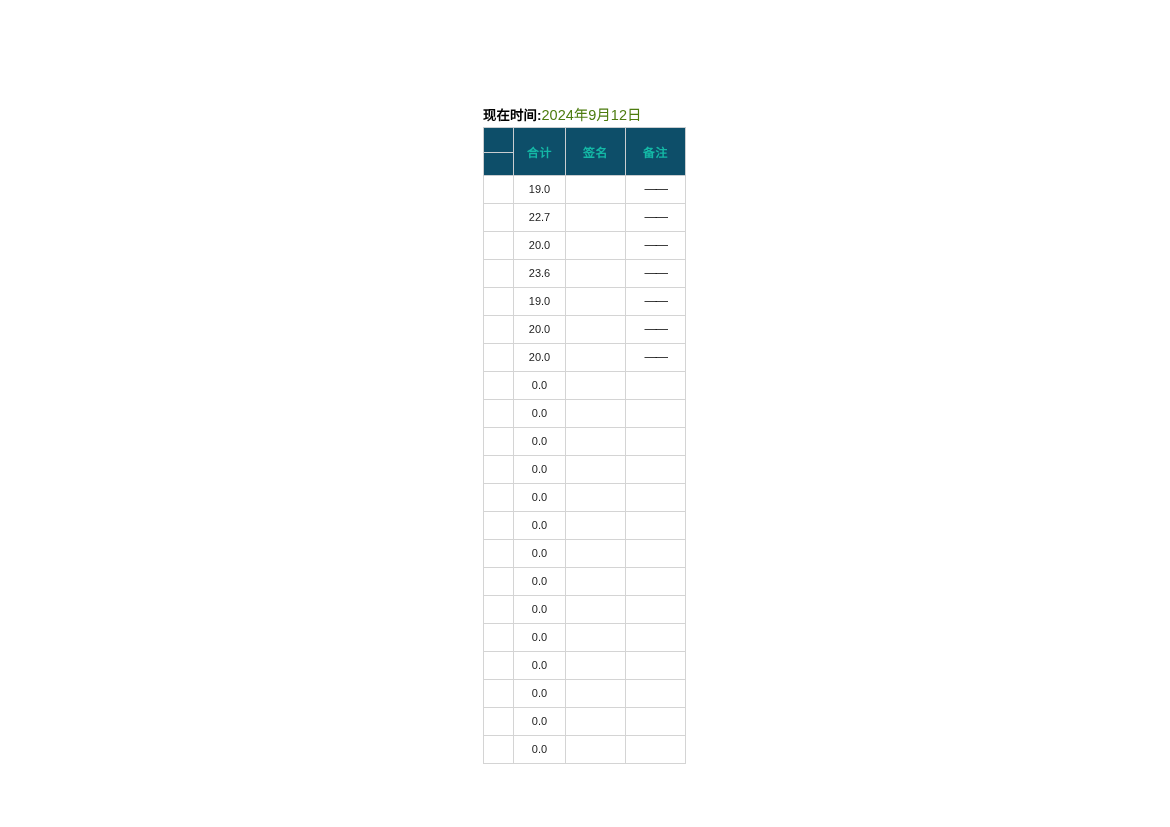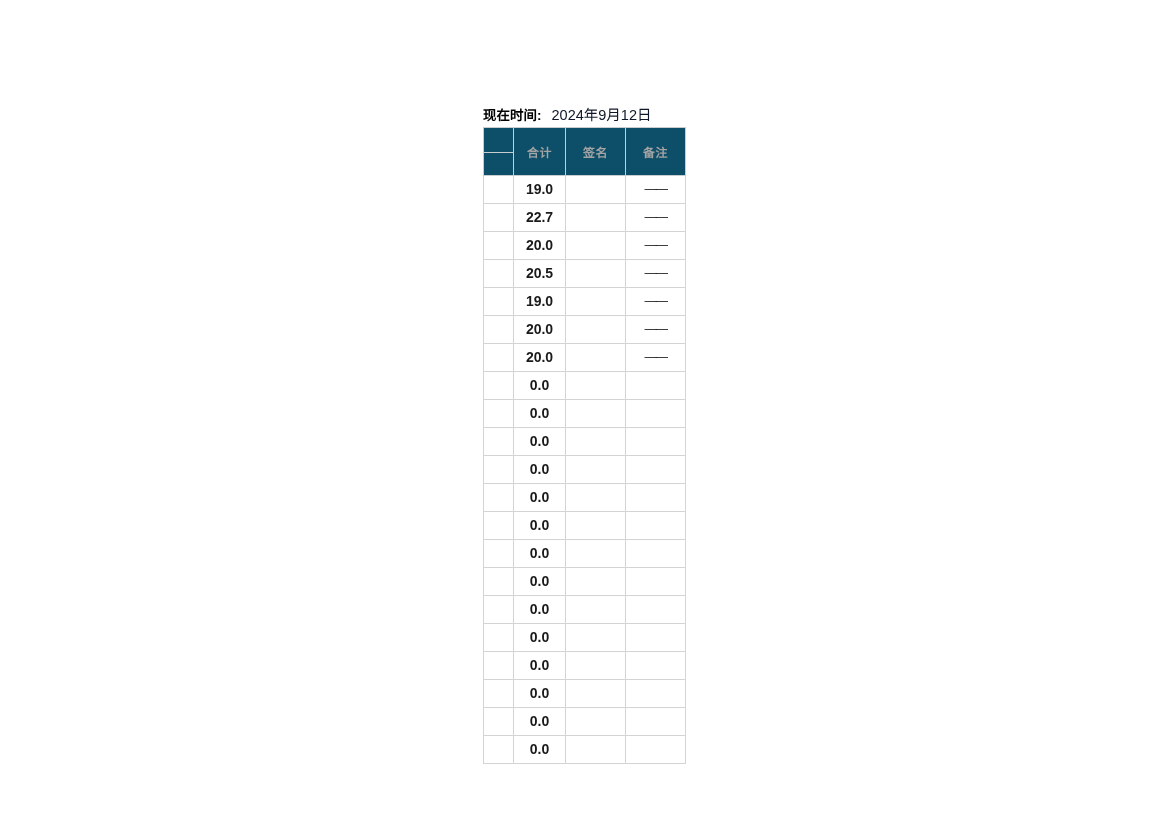--- a/index.html
+++ b/index.html
@@ -34,40 +34,40 @@
   }
   .title-label {
     font-size: 13.5px;
     font-weight: bold;
     color: #000000;
     letter-spacing: 0px;
   }
   .title-value {
     font-size: 14.5px;
     font-weight: normal;
-    color: #0f172a;
-    margin-left: 10px;
+    color: #4d7c0f;
+    margin-left: 0;
   }
 
   
   table.grid {
     border-collapse: collapse;
     table-layout: fixed;
     width: 202px;
     background: #ffffff;
   }
   table.grid col.c1 { width: 30px; }
   table.grid col.c2 { width: 52px; }
   table.grid col.c3 { width: 60px; }
   table.grid col.c4 { width: 60px; }
 
   
   thead th {
     background: #0d4e69;
-    color: #a3a3a3;
+    color: #14b8a6;
     font-size: 12px;
     font-weight: bold;
     height: 47px;
     padding: 0;
     text-align: center;
     vertical-align: middle;
     border: 1px solid #c9cdd0;
     letter-spacing: 0.5px;
   }
   th.corner {
@@ -91,21 +91,21 @@
     padding: 0;
     font-size: 12.5px;
     color: #1a1a1a;
     text-align: center;
     vertical-align: middle;
     border: 1px solid #d4d4d4;
     background: #ffffff;
     line-height: 27px;
   }
   td.col-idx   { }
-  td.col-total { font-size: 14px; font-weight: bold; }
+  td.col-total { font-size: 11px; }
   td.col-sign  { }
   td.col-note  {
     font-size: 12.5px;
     letter-spacing: -1px;
   }
   .dash {
     display: inline-block;
     font-size: 12.5px;
     color: #1a1a1a;
     letter-spacing: -1.5px;
@@ -150,21 +150,21 @@
           <td class="col-note"><span class="dash">——</span></td>
         </tr>
         <tr>
           <td class="col-idx"></td>
           <td class="col-total">20.0</td>
           <td class="col-sign"></td>
           <td class="col-note"><span class="dash">——</span></td>
         </tr>
         <tr>
           <td class="col-idx"></td>
-          <td class="col-total">20.5</td>
+          <td class="col-total">23.6</td>
           <td class="col-sign"></td>
           <td class="col-note"><span class="dash">——</span></td>
         </tr>
         <tr>
           <td class="col-idx"></td>
           <td class="col-total">19.0</td>
           <td class="col-sign"></td>
           <td class="col-note"><span class="dash">——</span></td>
         </tr>
         <tr>

